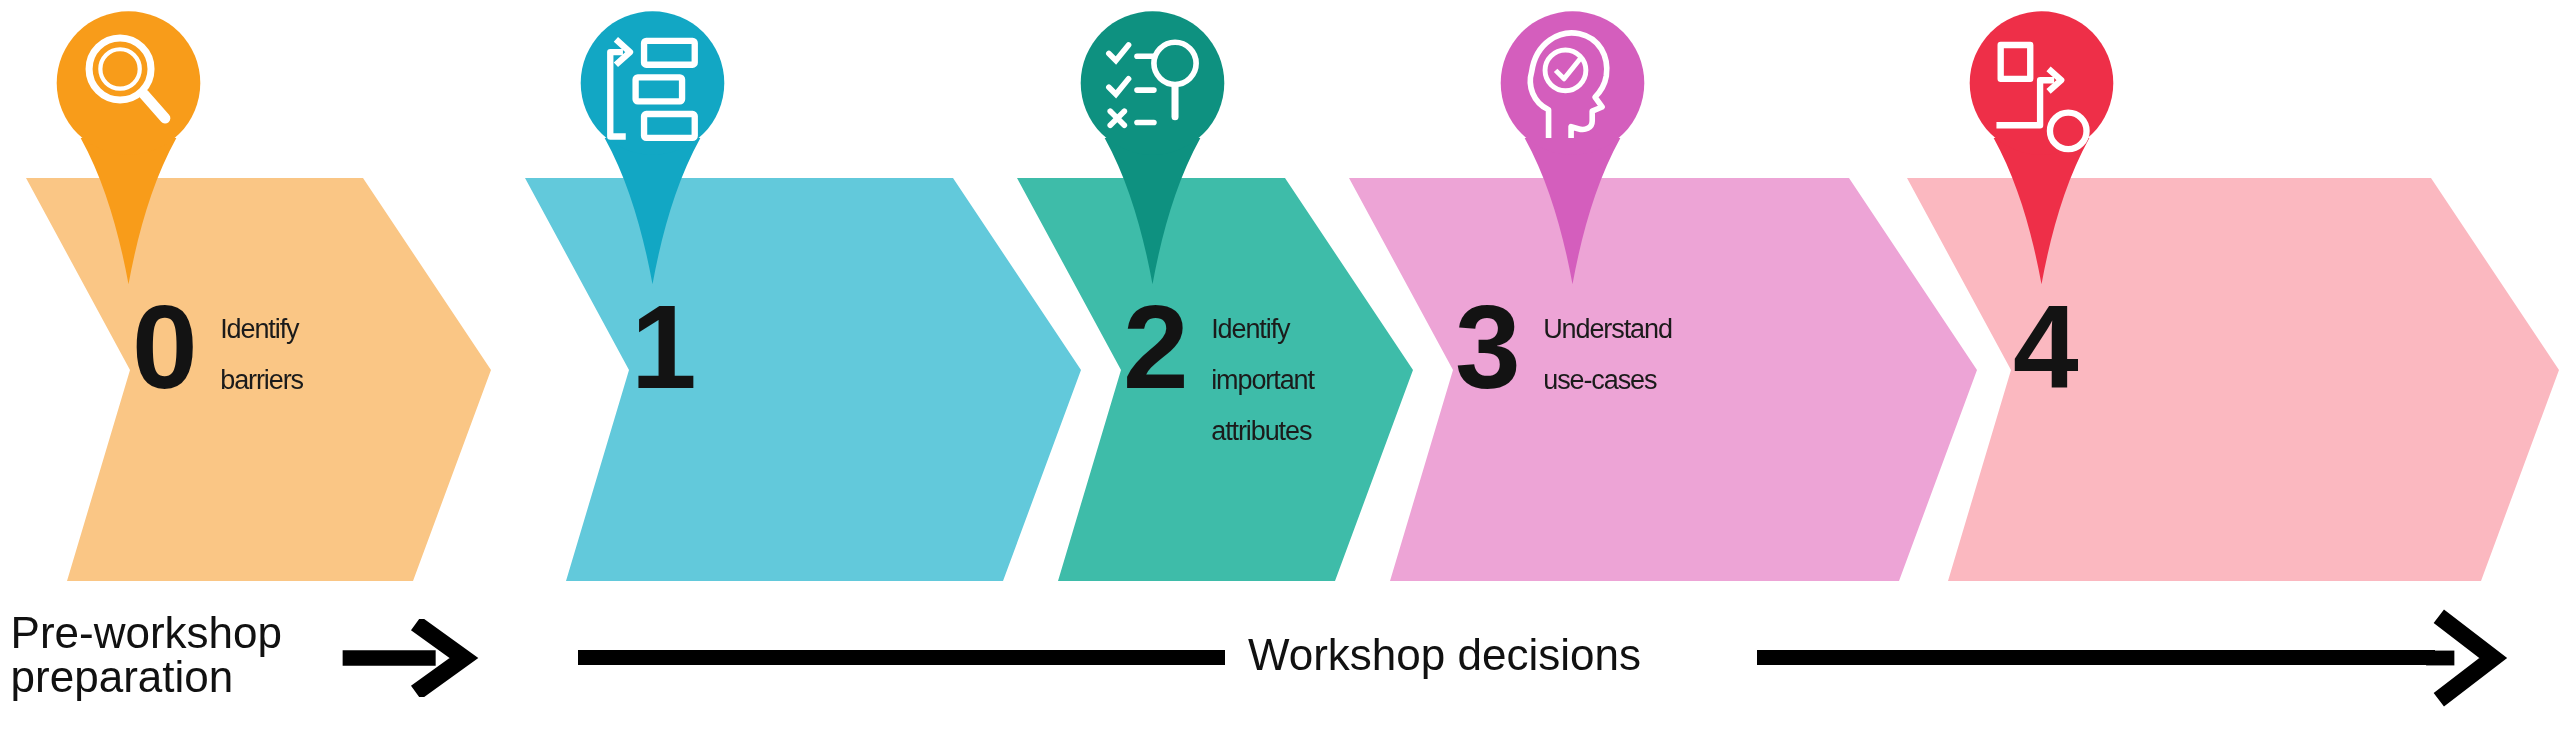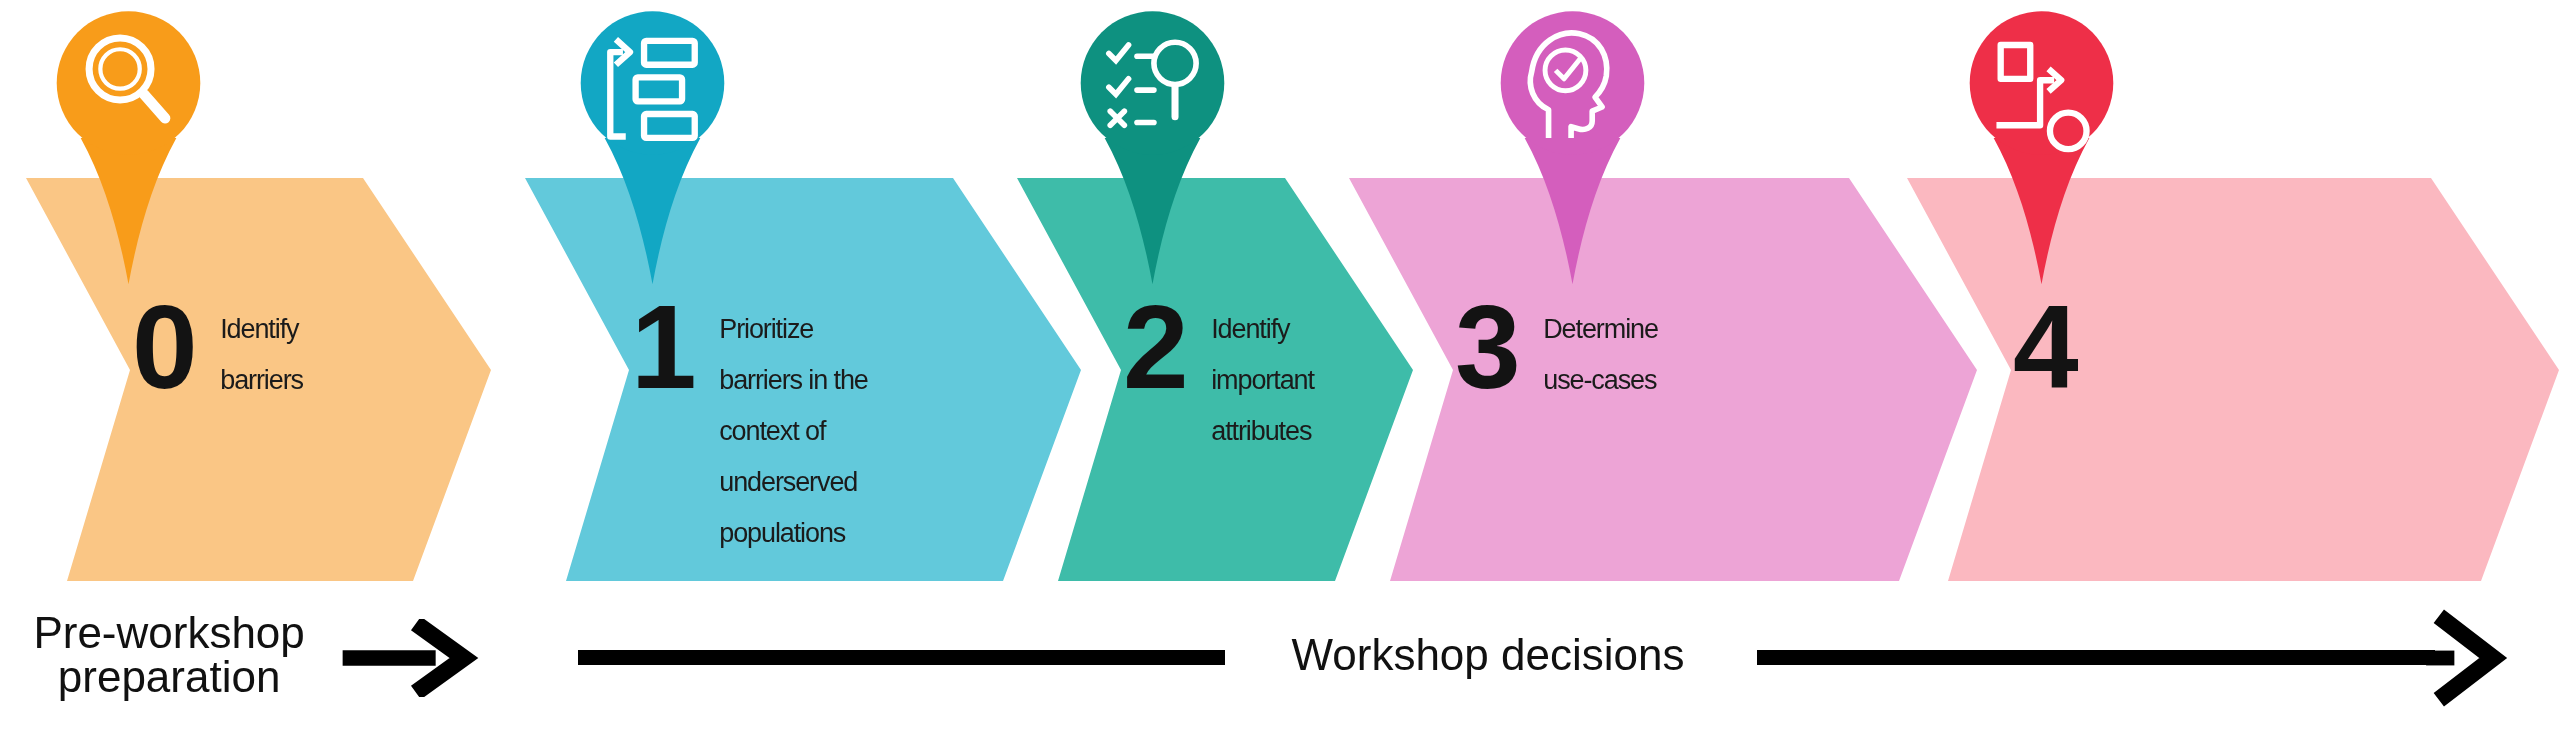--- a/index.html
+++ b/index.html
@@ -37,21 +37,21 @@
     font-size:27px;line-height:51px;letter-spacing:-1.1px;
     color:#1b1b1b;white-space:pre-line;margin-left:25.4px;padding-top:2.8px;
   }
   
   .pin{position:absolute;top:3.5px;width:183px;height:289px;}
   .p0{left:37px;}  .p1{left:561px;} .p2{left:1061px;}
   .p3{left:1481px;} .p4{left:1950px;}
   
   .phaseLabel{
     position:absolute;color:#111;
-    font-size:44px;line-height:44px;text-align:center;white-space:pre-line;
+    font-size:44px;line-height:44px;white-space:pre-line;
   }
   .preLabel{left:10.6px;top:611px;width:317px;}
   .workLabel{left:1248px;top:633px;width:480px;}
   .hline{position:absolute;top:650px;height:15px;}
   .l1{left:578px;width:647px;}
   .l2{left:1757px;width:678px;}
   .arrowSvg{position:absolute;}
   .aShort{left:337px;top:619px;}
   .aEnd{left:2426px;top:605px;}
 </style>
@@ -64,41 +64,36 @@
     <div class="chev-content">
       <div class="num">0</div>
       <div class="stepText">Identify
 barriers</div>
     </div>
   </div>
 
   <div class="chev c1" style="background: rgb(98, 201, 219);">
     <div class="chev-content">
       <div class="num">1</div>
-      <div class="stepText">Prioritize
-barriers in the
-context of
-underserved
-populations</div>
     </div>
   </div>
 
   <div class="chev c2" style="background: rgb(62, 188, 169);">
     <div class="chev-content">
       <div class="num">2</div>
       <div class="stepText">Identify
 important
 attributes</div>
     </div>
   </div>
 
   <div class="chev c3" style="background: rgb(237, 164, 214);">
     <div class="chev-content">
       <div class="num">3</div>
-      <div class="stepText">Determine
+      <div class="stepText">Understand
 use-cases</div>
     </div>
   </div>
 
   <div class="chev c4" style="background: rgb(251, 184, 192);">
     <div class="chev-content">
       <div class="num">4</div>
     </div>
   </div>
 

